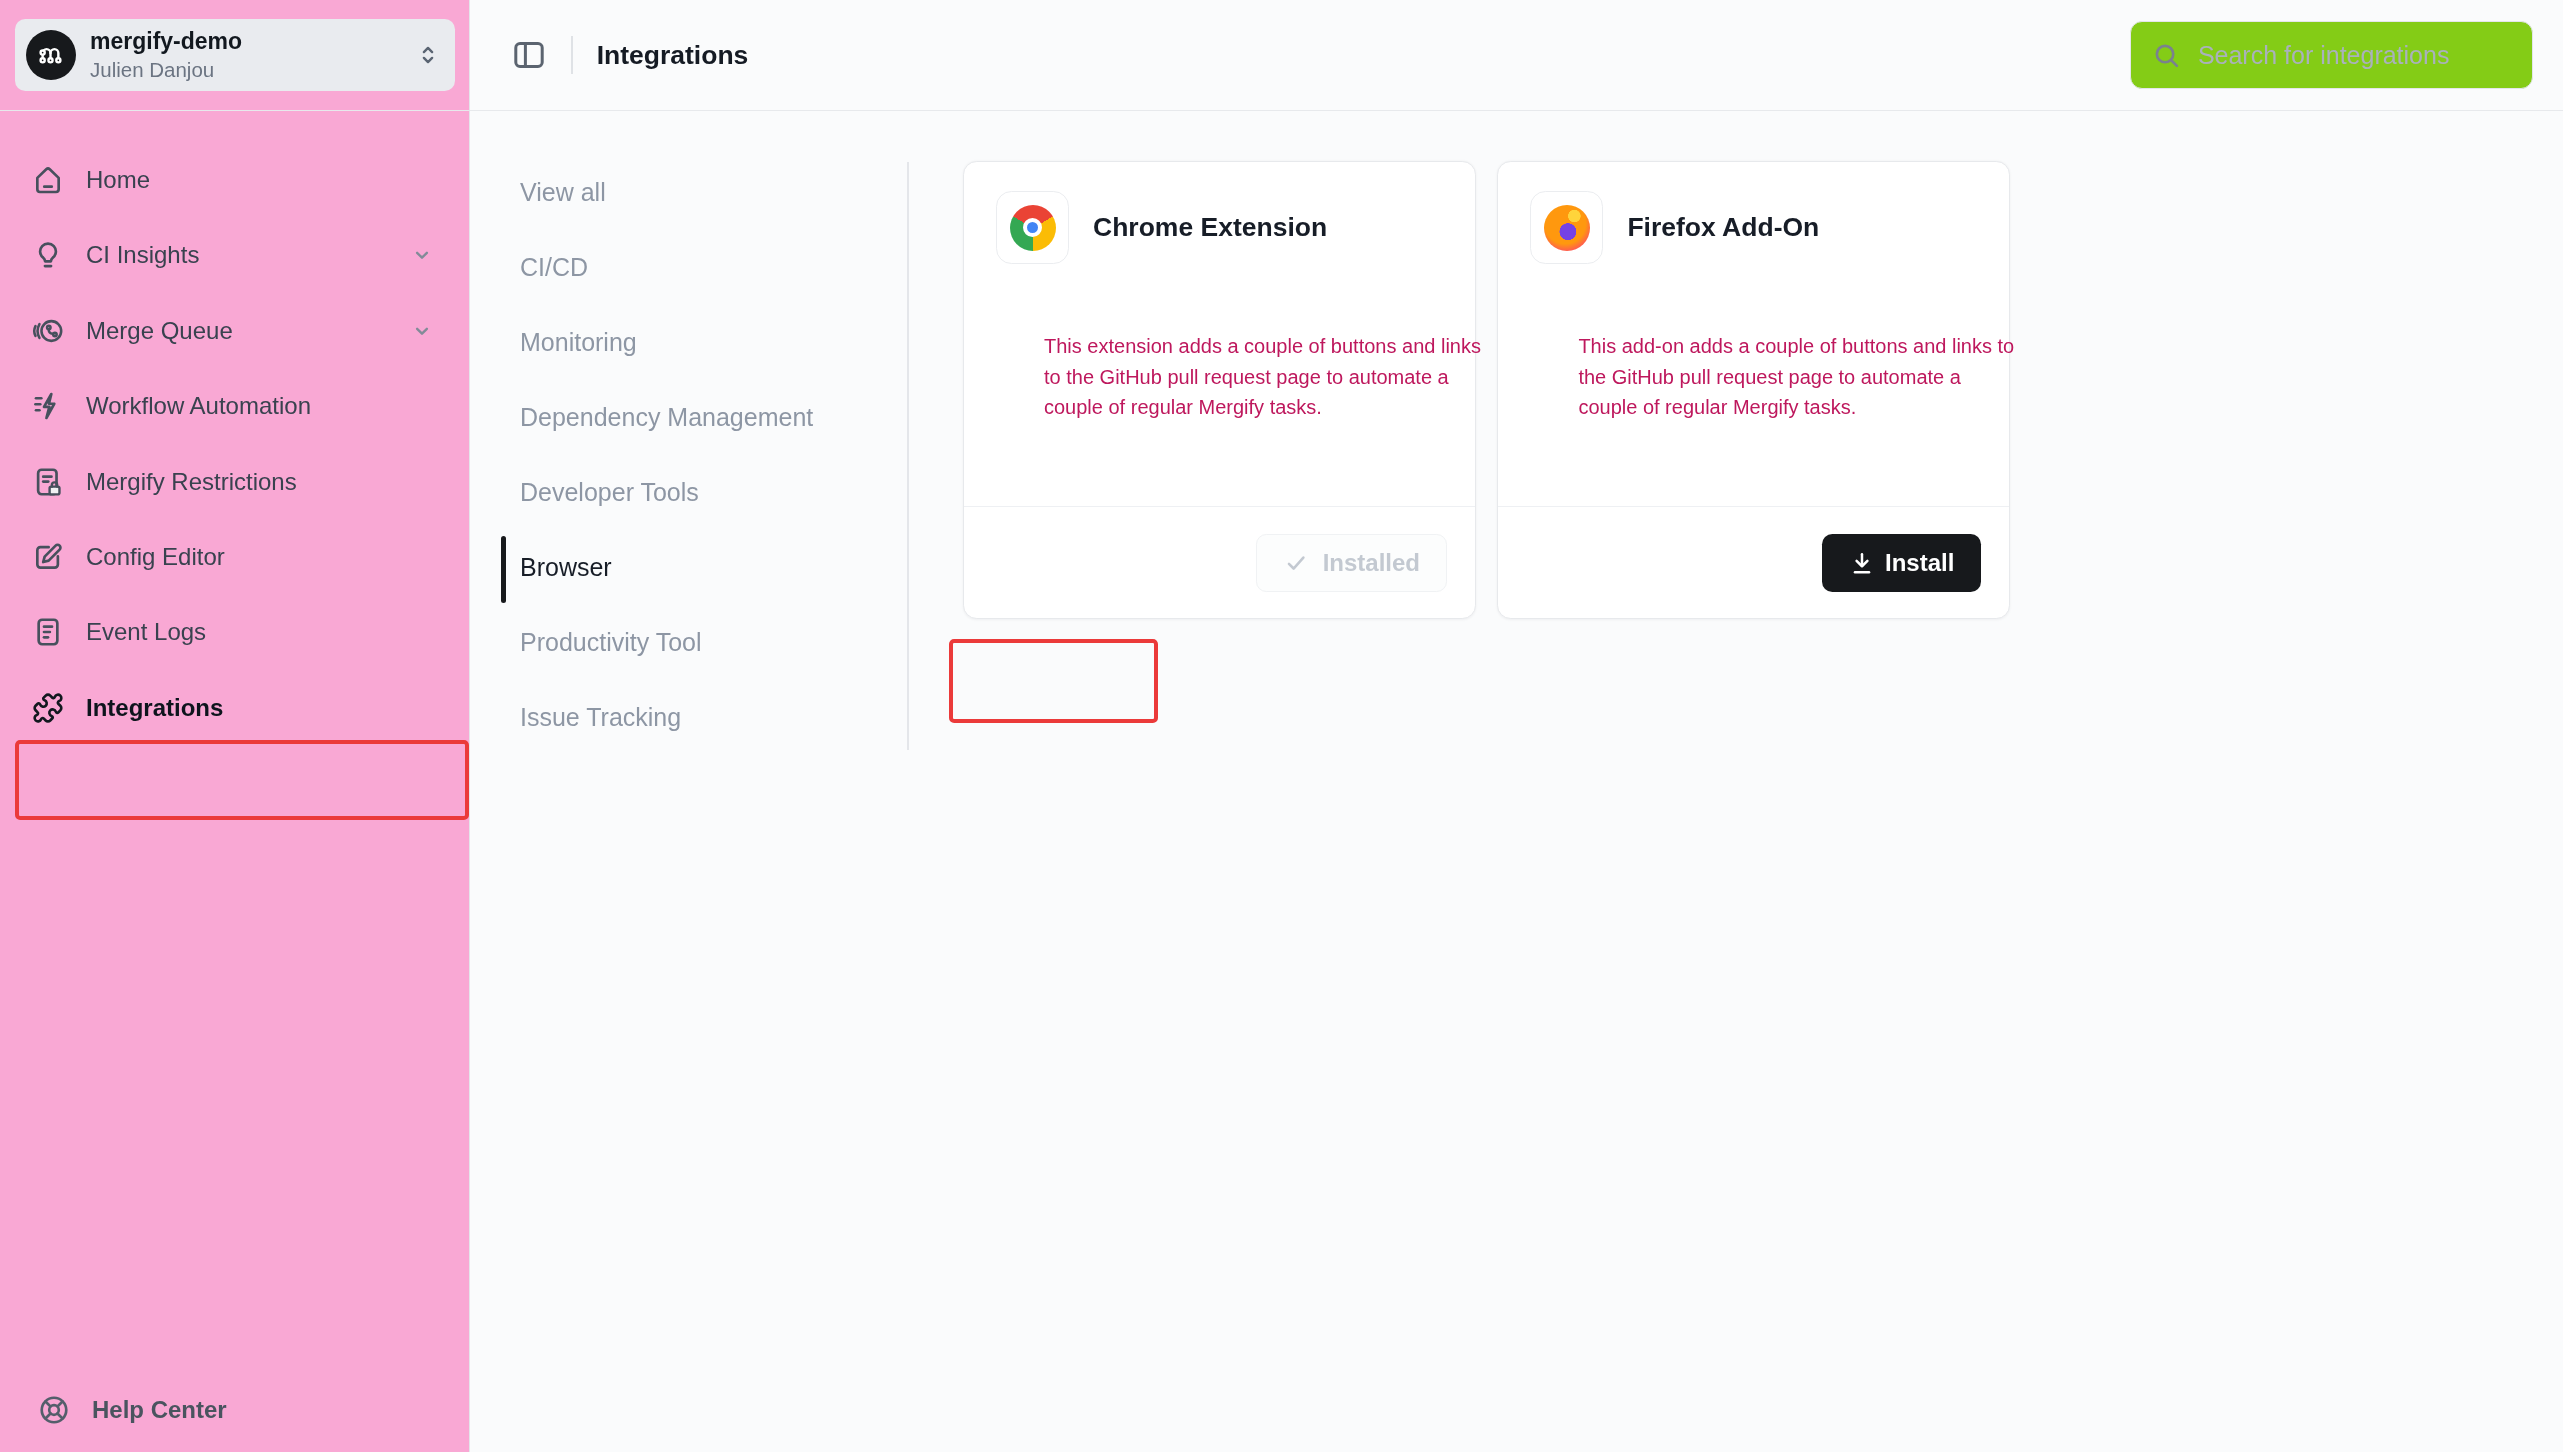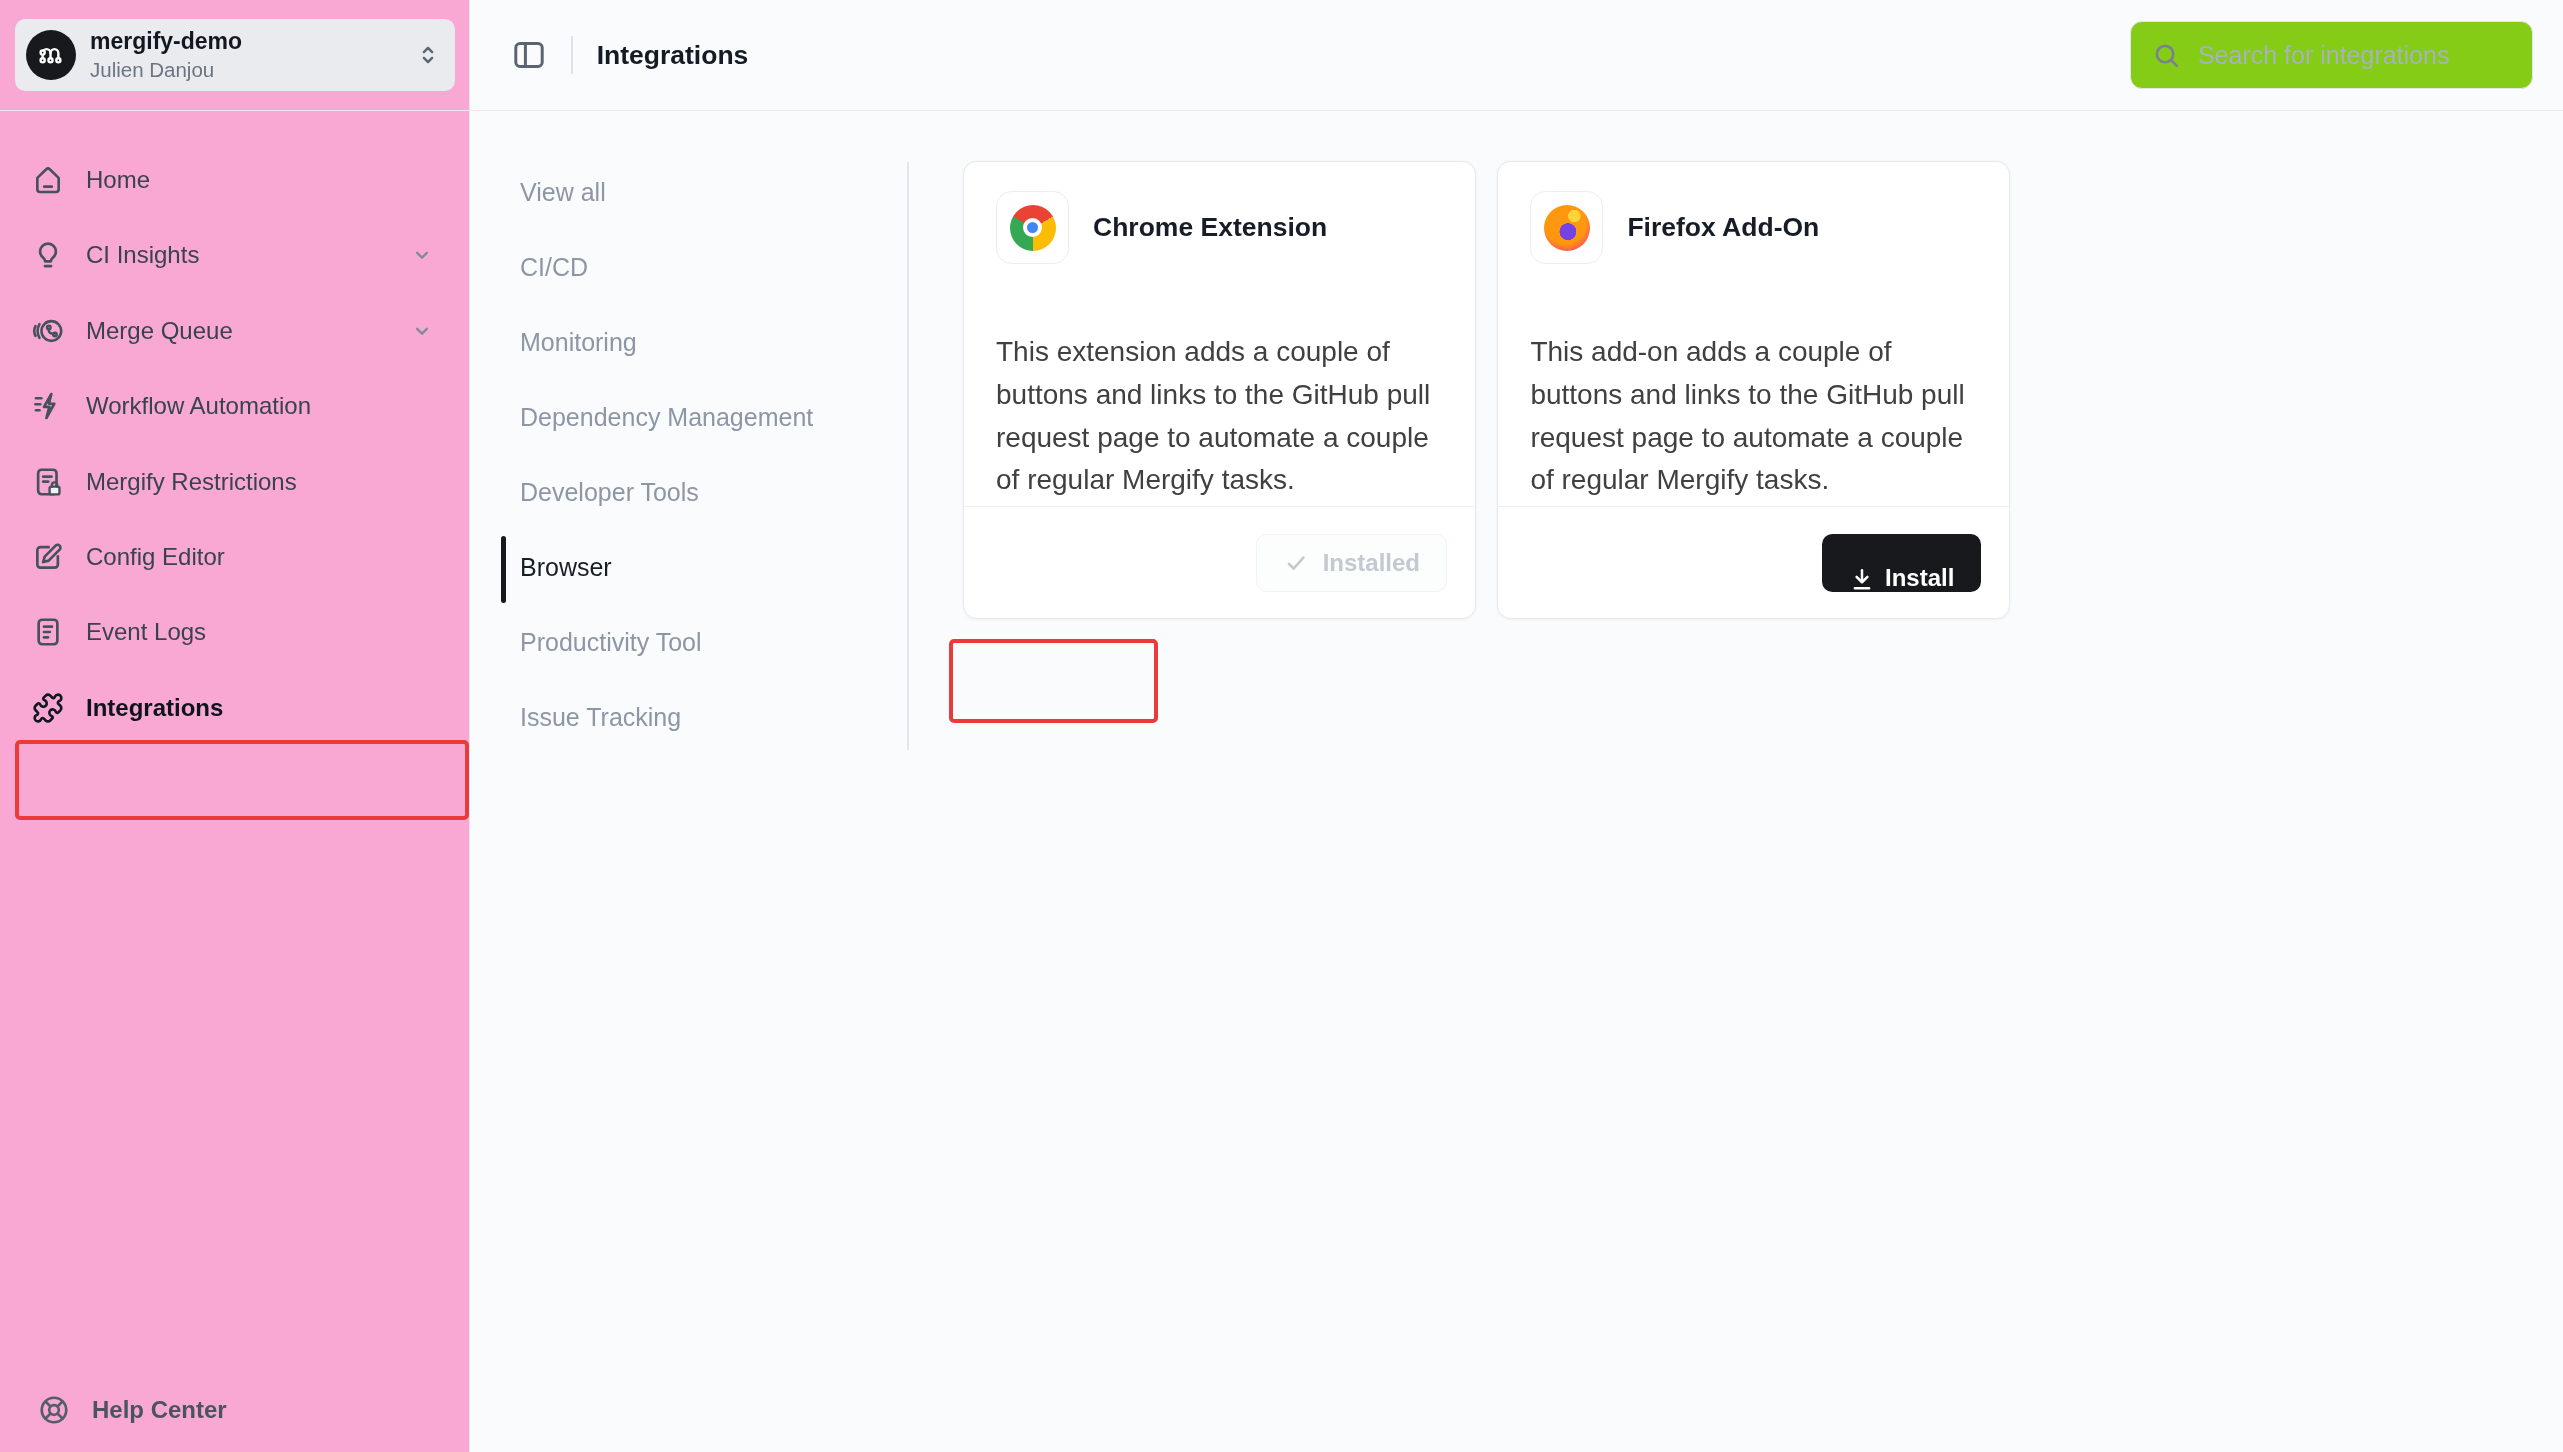--- a/index.html
+++ b/index.html
@@ -61,29 +61,29 @@
     background:#E4E6EA; }
 
   .cards { position:absolute; left:479px; top:50px; display:flex; gap:21.4px;padding-left:14px; }
   .card { width:513px; height:458px; background:#FFFFFF; border:1.7px solid #E7E9EC;
     border-radius:13.7px; position:relative; box-shadow:0 0.9px 2.6px rgba(16,24,40,.05); }
   .card-body { padding:29px 32px 0 32px; }
   .card-head { display:flex; align-items:center; gap:24px; }
   .logo-box { width:73px; height:73px; border:1.7px solid #EBEDF0; border-radius:15.4px;
     background:#fff; display:flex; align-items:center; justify-content:center; flex:none; }
   .card-title { font-size:26.5px; font-weight:bold; color:#171D27; }
-  .card-desc { margin-top:67px; width:441px; font-size:28px; line-height:1.53;
-    color:#404040; }
+  .card-desc { margin-top:67px; width:441px; font-size:20px; line-height:1.53;
+    color:#be185d;margin-left:48px; }
   .card-footer { position:absolute; left:0; right:0; bottom:0; height:112px;
     border-top:1.7px solid #EEF0F3; display:flex; align-items:center;
     justify-content:flex-end; padding:0 28px; }
   .btn-installed { height:58px; display:flex; align-items:center; gap:13.7px;
     padding:0 26px; border-radius:10.3px; background:#FCFDFD; border:1.7px solid #F0F2F4;
     color:#C3C9D1; font-size:24px; font-weight:600; cursor:default; }
-  .btn-install { height:58px; display:flex; align-items:flex-end; gap:10px;
+  .btn-install { height:58px; display:flex; align-items:center; gap:10px;
     padding:0 27px; border-radius:10.3px; background:#17191C; border:none;
     color:#FFFFFF; font-size:24px; font-weight:bold; cursor:pointer; }
 
   
   .chrome-logo { width:46px; height:46px; border-radius:50%; position:relative;
     background:conic-gradient(from -60deg, #EA4335 0 120deg, #FBBC05 0 240deg, #34A853 0 360deg); }
   .chrome-center { position:absolute; inset:0; margin:auto; width:19px; height:19px;
     background:#4285F4; border:4.3px solid #fff; border-radius:50%; }
   .firefox-logo { width:46px; height:46px; border-radius:50%;
     background:

